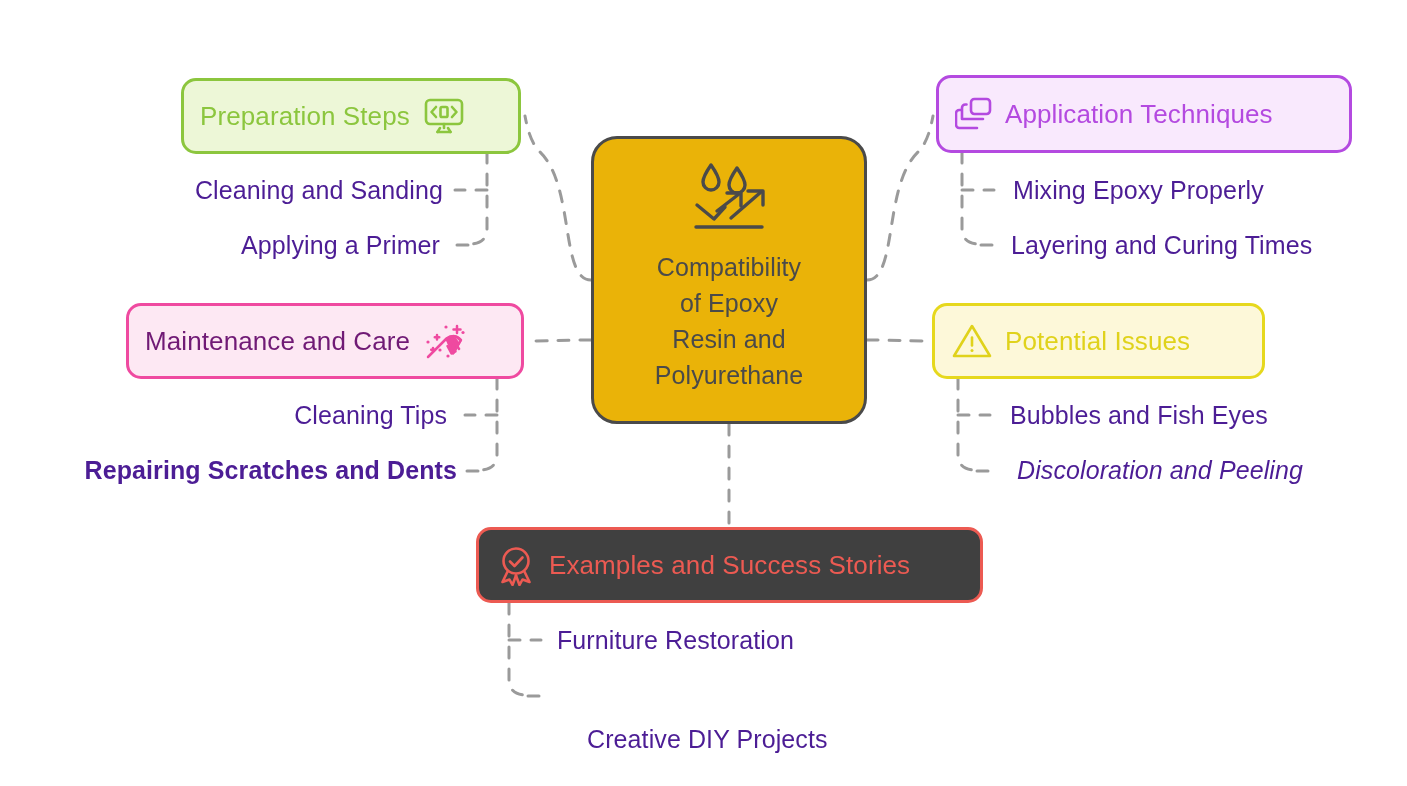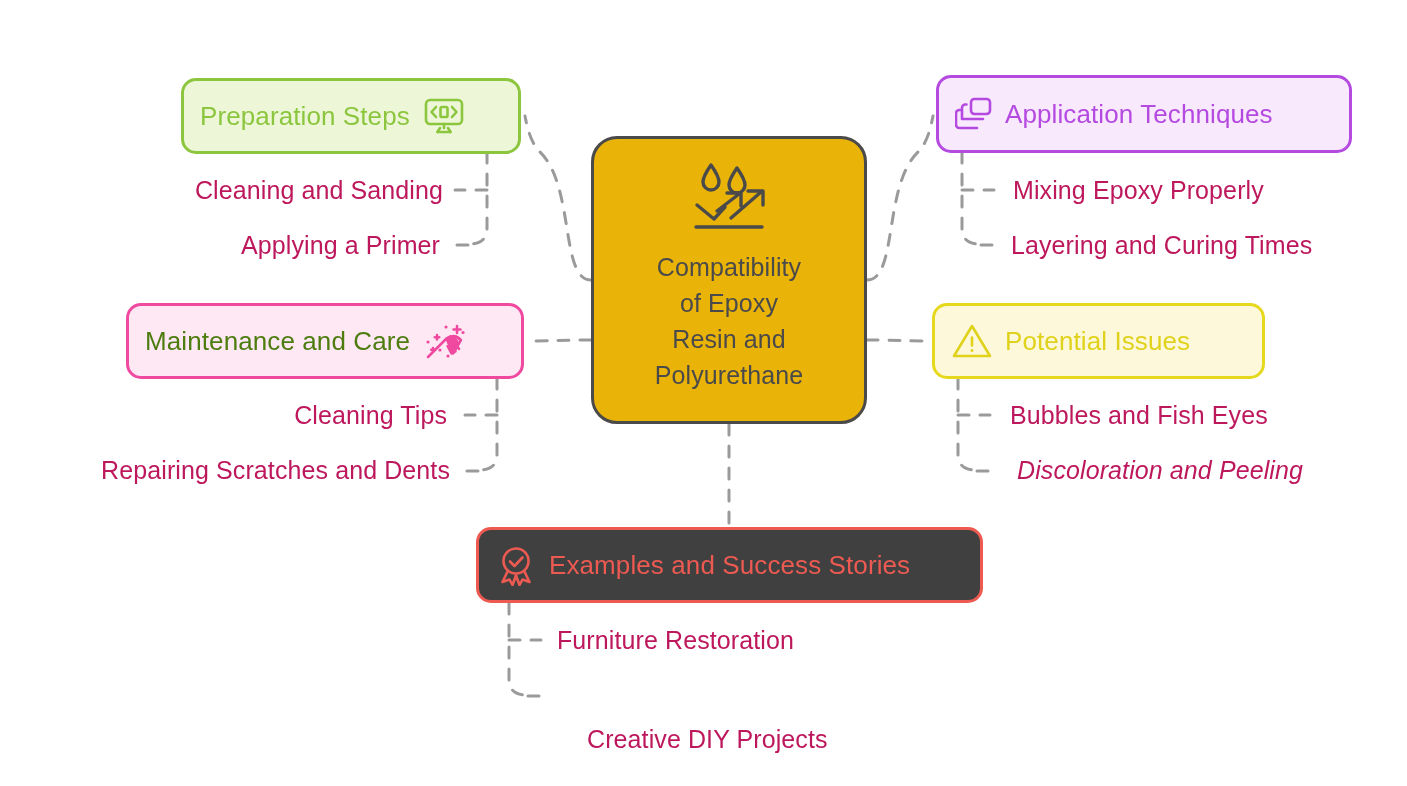--- a/index.html
+++ b/index.html
@@ -84,21 +84,21 @@
     flex: 0 0 auto;
   }
   .branch.icon-right .b-icon { margin-left: 14px; }
   .branch.icon-left  .b-icon { margin-right: 12px; }
 
   
   .subitem {
     position: absolute;
     font-size: 25px;
     line-height: 1;
-    color: #be185d;
+    color: #4c1d95;
     white-space: nowrap;
     letter-spacing: 0.1px;
   }
   .subitem.right-align { text-align: right; }
 </style>
 </head>
 <body>
 
 <div id="canvas">
 
@@ -183,21 +183,21 @@
         <path d="M11.5 9.5 h-1.2 A3.3 3.3 0 0 0 7 12.8 V24 h21"></path>
         <path d="M5.5 15 h-1.2 A3.3 3.3 0 0 0 1 18.3 V29.7 A3.3 3.3 0 0 0 4.3 33 H22"></path>
       </svg>
     </span>
     <span class="label" style="color:#b44ae0;">Application Techniques</span>
   </div>
   <div class="subitem" style="left:1013px; top:178px;">Mixing Epoxy Properly</div>
   <div class="subitem" style="left:1011px; top:233px;">Layering and Curing Times</div>
 
   <div class="branch icon-right" style="left:126px; top:303px; width:398px; height:76px; background:#fde8f3; border-color:#ef4aa0;">
-    <span class="label" style="color:#4d7c0f;">Maintenance and Care</span>
+    <span class="label" style="color:#701a75;">Maintenance and Care</span>
     <span class="b-icon">
       <svg width="44" height="42" viewBox="0 0 44 42" fill="none" stroke="#ef4aa0" stroke-width="2.5" stroke-linecap="round" stroke-linejoin="round">
         <path d="M4 37 L22 19"></path>
         <path d="M22.5 18.5 a7 7 0 0 1 10 10 L28 33 Z" fill="#ef4aa0" stroke="none"></path>
         <path d="M23 19 C28 14 34 16 37 20 L29.5 33 Z" fill="none"></path>
         <path d="M26.5 23.5 L31.5 31.5"></path>
         <path d="M30.5 21.5 L35 29"></path>
         <path d="M23.5 26 L27.5 33.5"></path>
         <path d="M22.5 18.5 C27 14.5 33 16 36.5 20.5 L29 33.5 Z"></path>
         <path d="M33 6 v7 M29.5 9.5 h7"></path>
@@ -205,21 +205,21 @@
         <path d="M9 28 v3.6 M7.2 29.8 h3.6"></path>
         <circle cx="39" cy="12.5" r="1.6" fill="#ef4aa0" stroke="none"></circle>
         <circle cx="22" cy="7" r="1.6" fill="#ef4aa0" stroke="none"></circle>
         <circle cx="16" cy="30" r="1.6" fill="#ef4aa0" stroke="none"></circle>
         <circle cx="4" cy="22" r="1.6" fill="#ef4aa0" stroke="none"></circle>
         <circle cx="24" cy="36" r="1.6" fill="#ef4aa0" stroke="none"></circle>
       </svg>
     </span>
   </div>
   <div class="subitem right-align" style="left:0px; top:403px; width:447px;">Cleaning Tips</div>
-  <div class="subitem right-align" style="left:0px; top:458px; width:450px;">Repairing Scratches and Dents</div>
+  <div class="subitem right-align" style="left:7px; top:458px; width:450px;font-weight:bold;">Repairing Scratches and Dents</div>
 
   <div class="branch icon-left" style="left:932px; top:303px; width:333px; height:76px; background:#fdf8d9; border-color:#e6d81d;">
     <span class="b-icon">
       <svg width="42" height="40" viewBox="0 0 42 40" fill="none" stroke="#e0d21b" stroke-width="2.6" stroke-linecap="round" stroke-linejoin="round">
         <path d="M21 5 L39 35 H3 Z"></path>
         <path d="M21 16.5 v8"></path>
         <circle cx="21" cy="29.5" r="1.5" fill="#e0d21b" stroke="none"></circle>
       </svg>
     </span>
     <span class="label" style="color:#e0d21b;">Potential Issues</span>

